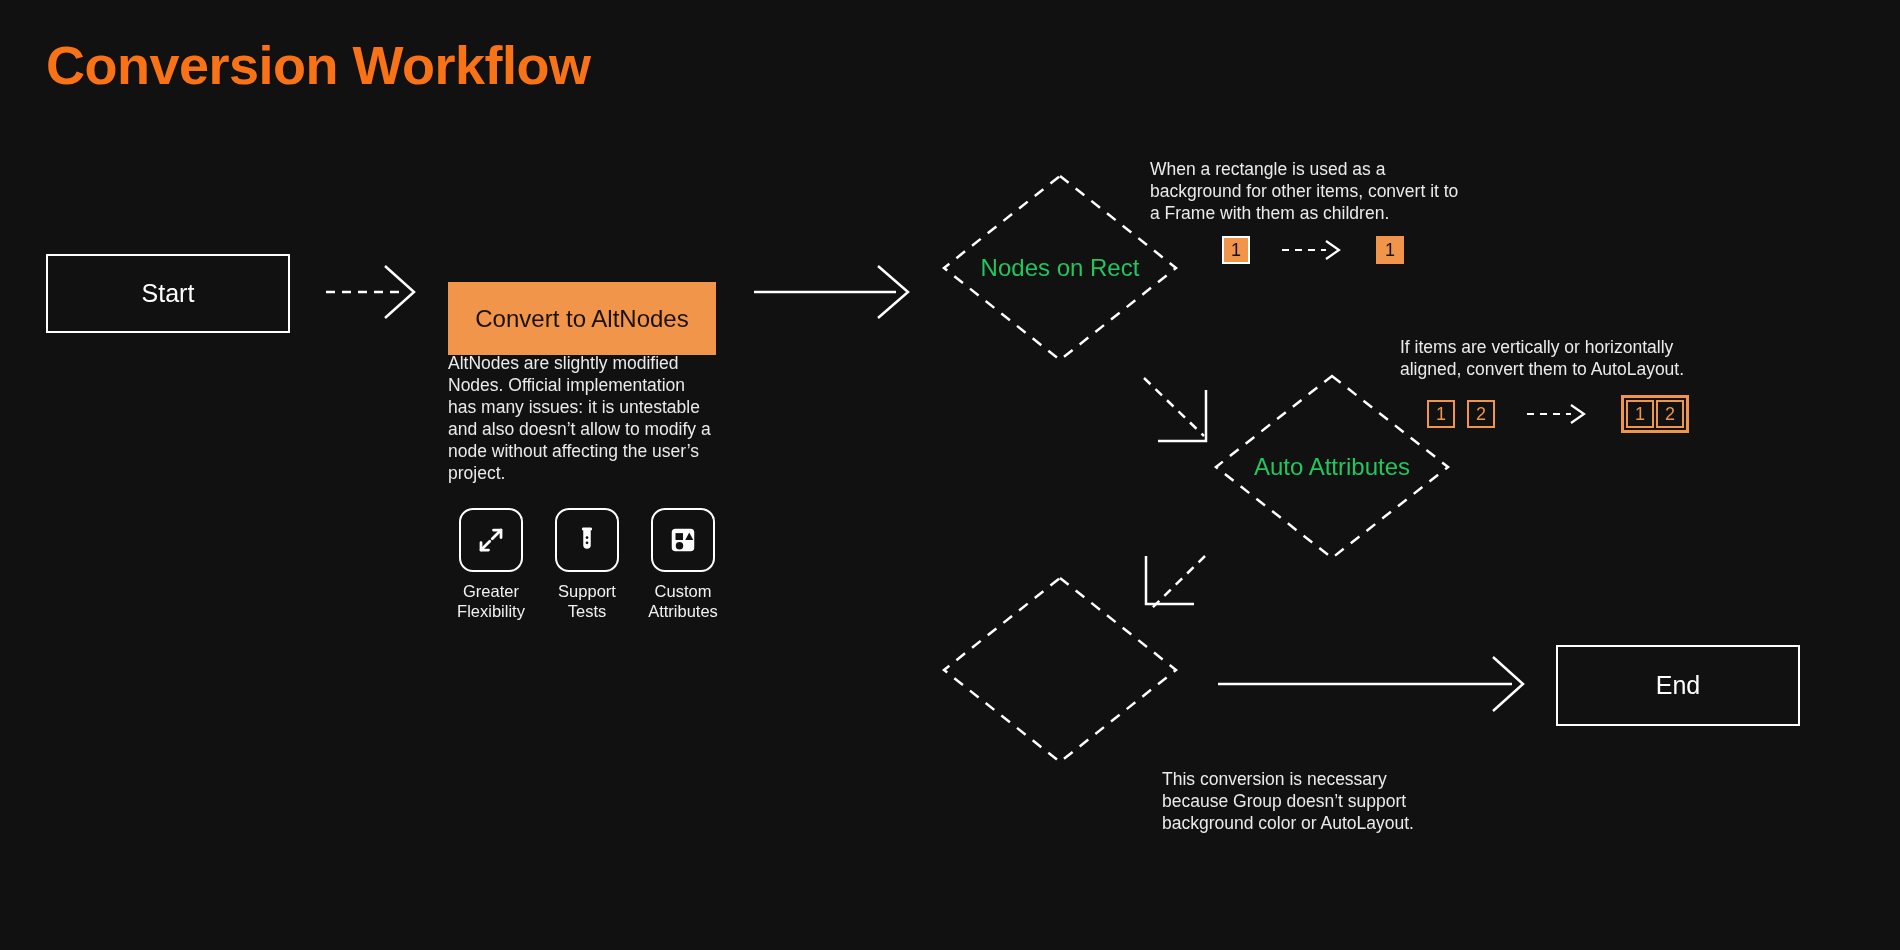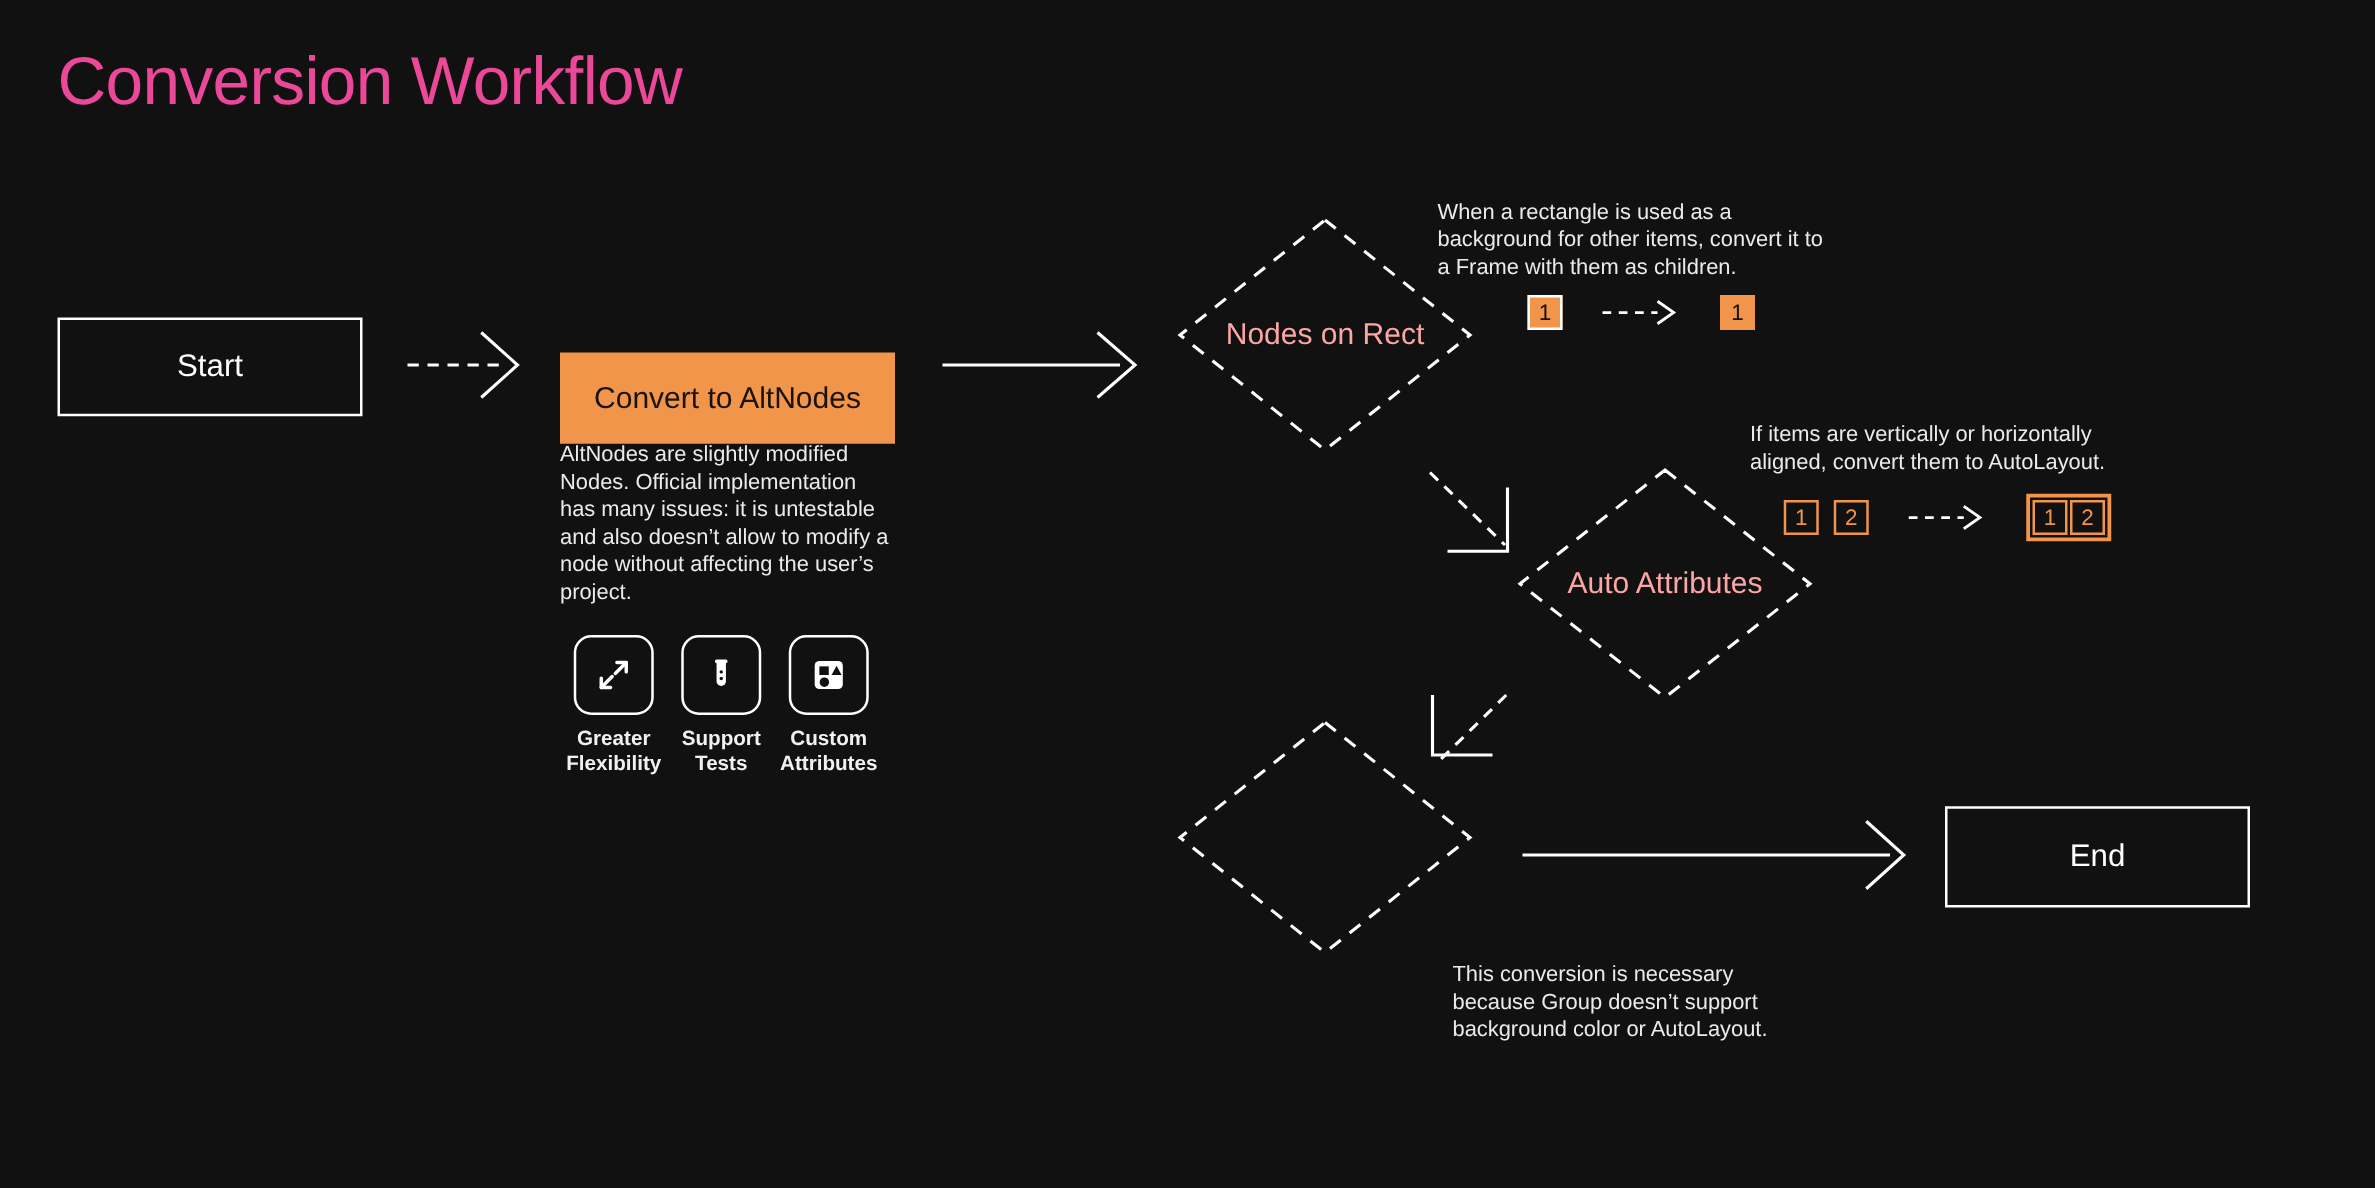--- a/index.html
+++ b/index.html
@@ -27,23 +27,23 @@
     width: 1900px;
     height: 950px;
     pointer-events: none;
   }
 
   .page-title {
     position: absolute;
     left: 46px;
     top: 34px;
     font-size: 54px;
-    font-weight: normal;
+    font-weight: bold;
     letter-spacing: -0.5px;
-    color: #ec4899;
+    color: #f97316;
     white-space: nowrap;
   }
 
   
   .term-box {
     position: absolute;
     border: 2px solid #ffffff;
     background: #111111;
     display: flex;
     align-items: center;
@@ -81,22 +81,21 @@
     color: #eceaea;
   }
 
   
   #features {
     position: absolute;
     left: 452px;
     top: 508px;
     width: 284px;
     display: flex;
-    gap: 8px;
-    font-weight: bold;
+    gap: 18px;
   }
   .feature {
     width: 78px;
     display: flex;
     flex-direction: column;
     align-items: center;
   }
   .feature-tile {
     width: 60px;
     height: 60px;
@@ -116,21 +115,21 @@
   }
 
   
   .diamond-wrap { position: absolute; }
   .diamond-label {
     position: absolute;
     left: 50%;
     top: 50%;
     transform: translate(-50%, -50%);
     font-size: 24px;
-    color: #fca5a5;
+    color: #22c55e;
     white-space: nowrap;
   }
   #dia-nodes-on-rect { left: 944px; top: 176px; width: 232px; height: 184px; }
   #dia-auto-autolayout { left: 1216px; top: 376px; width: 232px; height: 182px; }
   #dia-group-to-frame { left: 944px; top: 578px; width: 232px; height: 184px; }
 
   
   .annotation {
     position: absolute;
     font-size: 17.5px;

